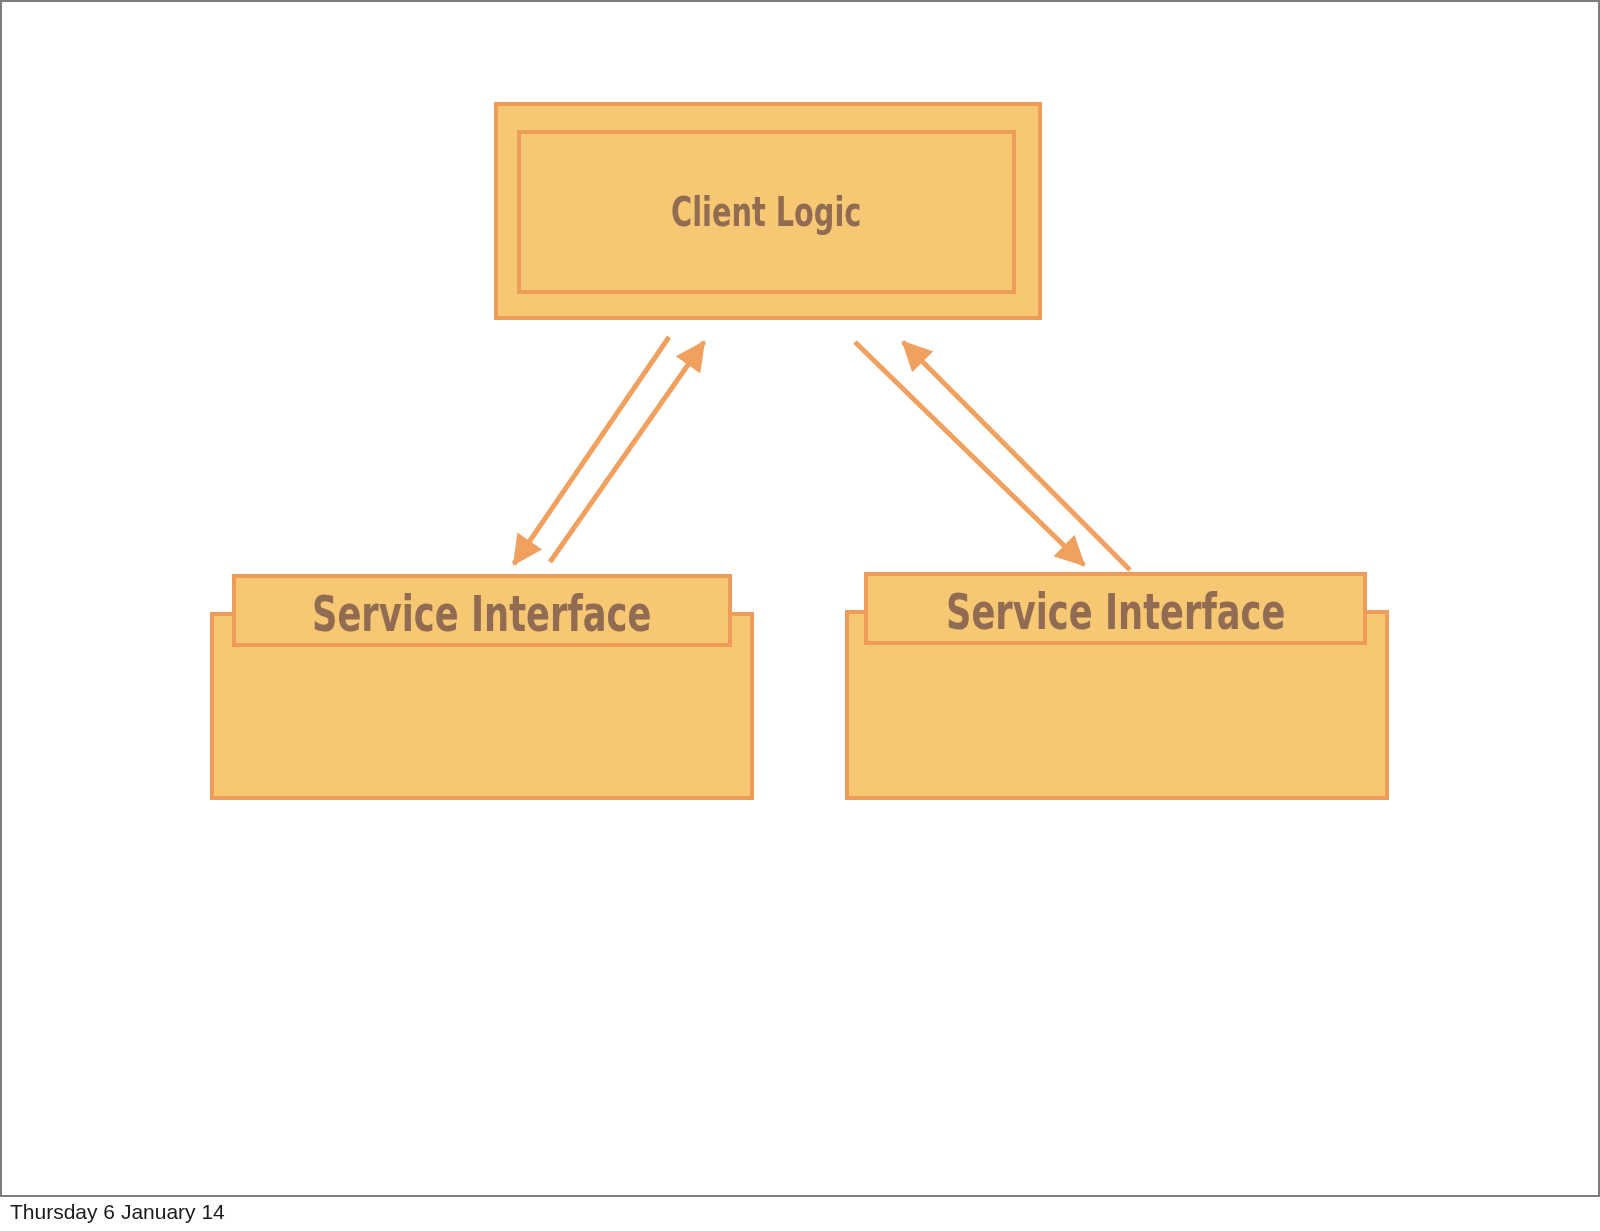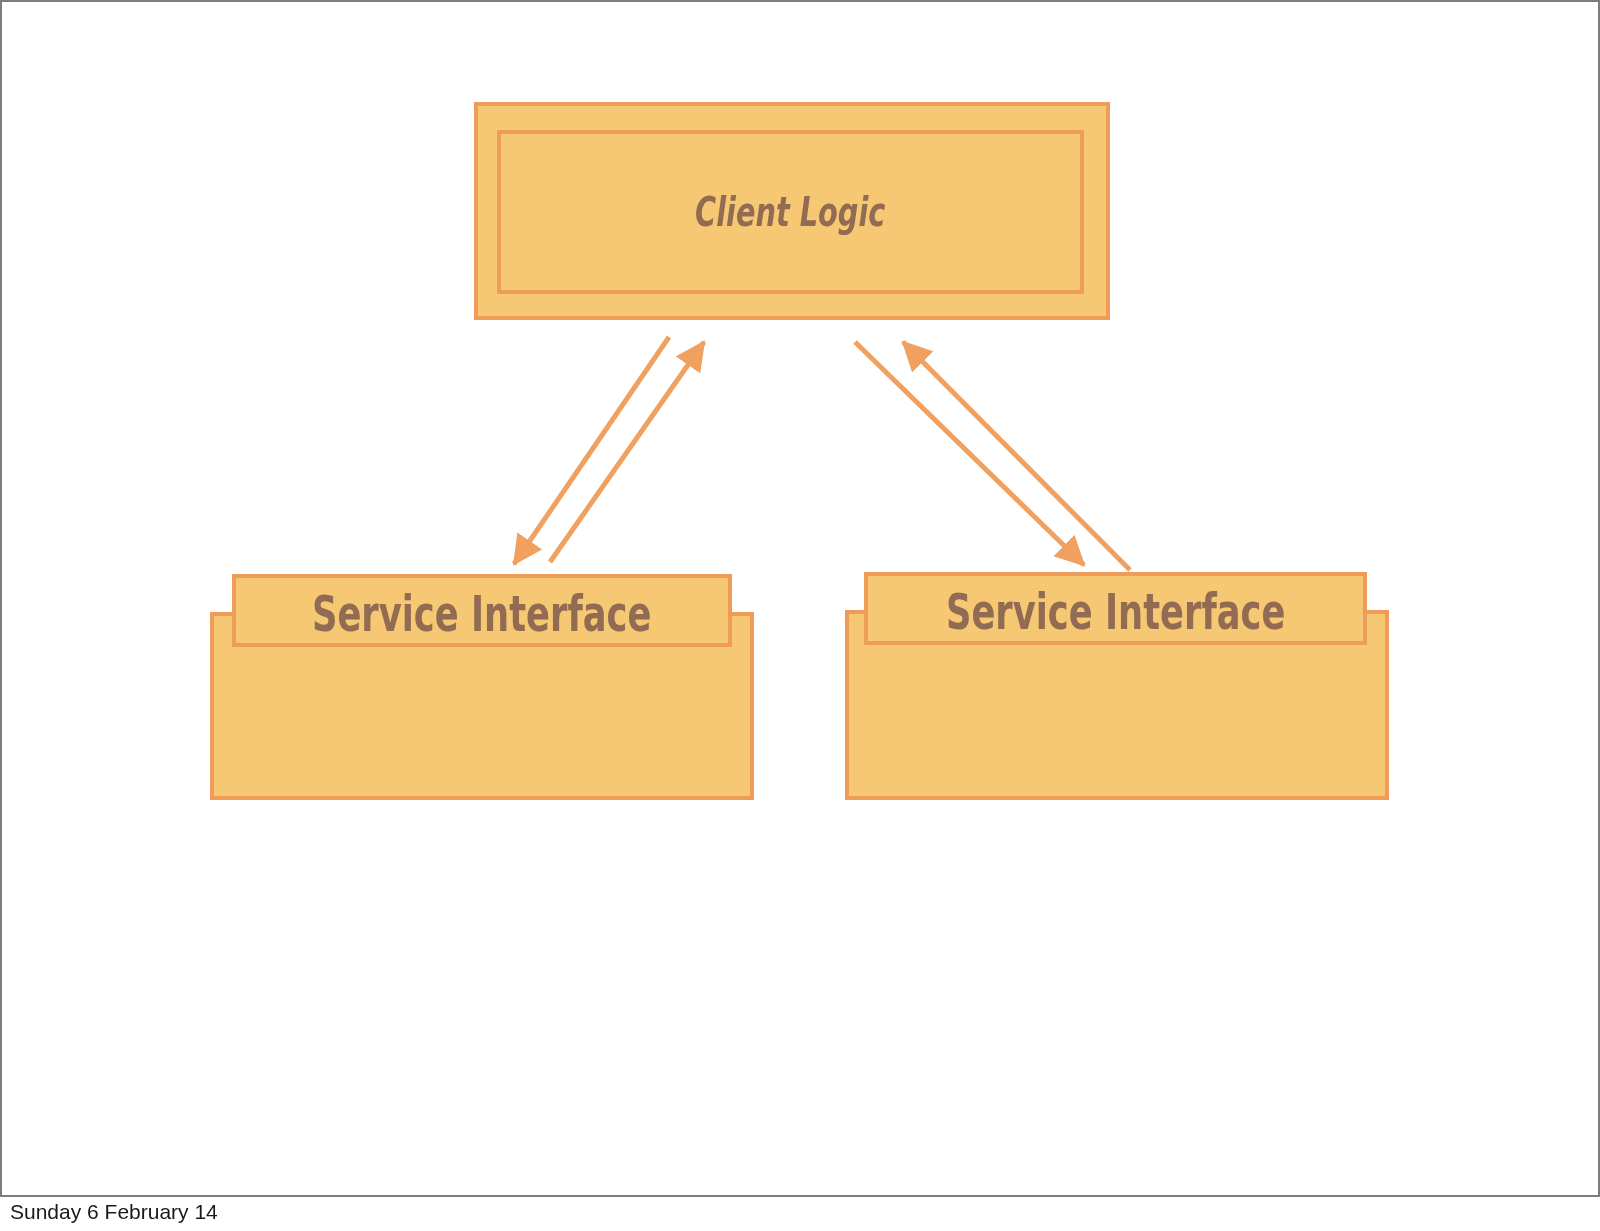--- a/index.html
+++ b/index.html
@@ -28,21 +28,21 @@
     position: absolute;
     left: 0; top: 0;
     width: 1600px; height: 1197px;
     pointer-events: none;
   }
   .node-box {
     position: absolute;
     background: var(--node-fill);
     border: 4px solid var(--node-border);
   }
-  .client-outer { left: 472px; top: 100px; width: 636px; height: 218px; font-style: italic; }
+  .client-outer { left: 492px; top: 100px; width: 548px; height: 218px; }
   .client-inner {
     position: absolute;
     left: 19px; top: 24px; right: 22px; bottom: 22px;
     border: 4px solid var(--node-border);
     display: flex; align-items: center; justify-content: center;
   }
   .si-body-left  { left: 208px; top: 610px; width: 544px; height: 188px; }
   .si-body-right { left: 843px; top: 608px; width: 544px; height: 190px; }
   .si-tab {
     display: flex; align-items: flex-end; justify-content: center;
@@ -96,13 +96,13 @@
     <span class="node-label service-label">Service Interface</span>
   </div>
 
   <div class="node-box si-body-right"></div>
   <div class="node-box si-tab si-tab-right">
     <span class="node-label service-label">Service Interface</span>
   </div>
 
 </div>
 
-<div class="slide-footer">Sunday 6 February 14</div>
+<div class="slide-footer">Thursday 6 January 14</div>
 
 </body></html>

